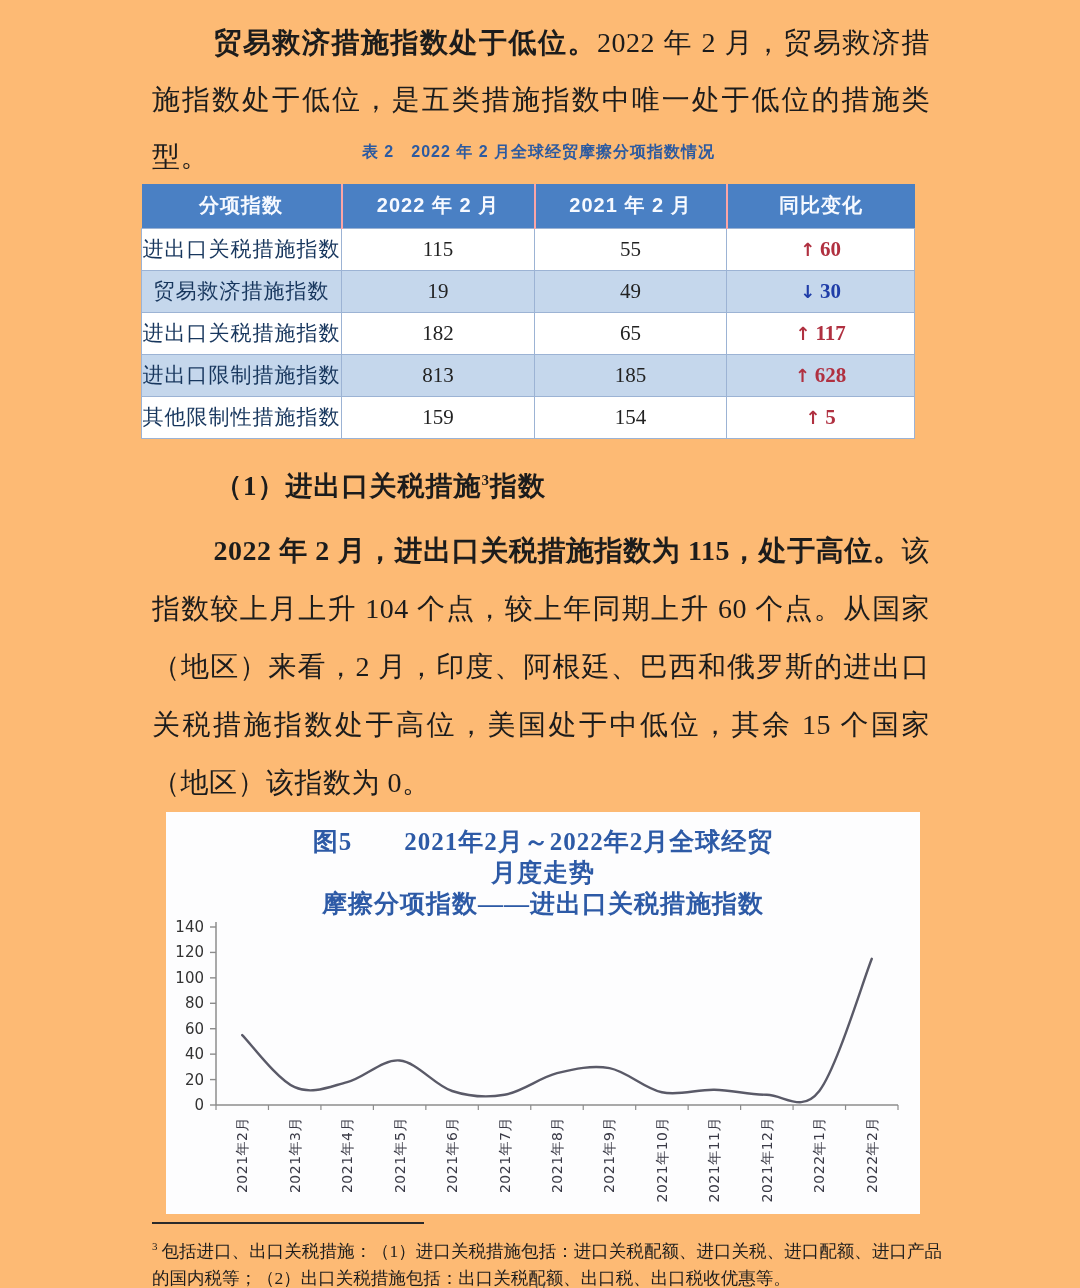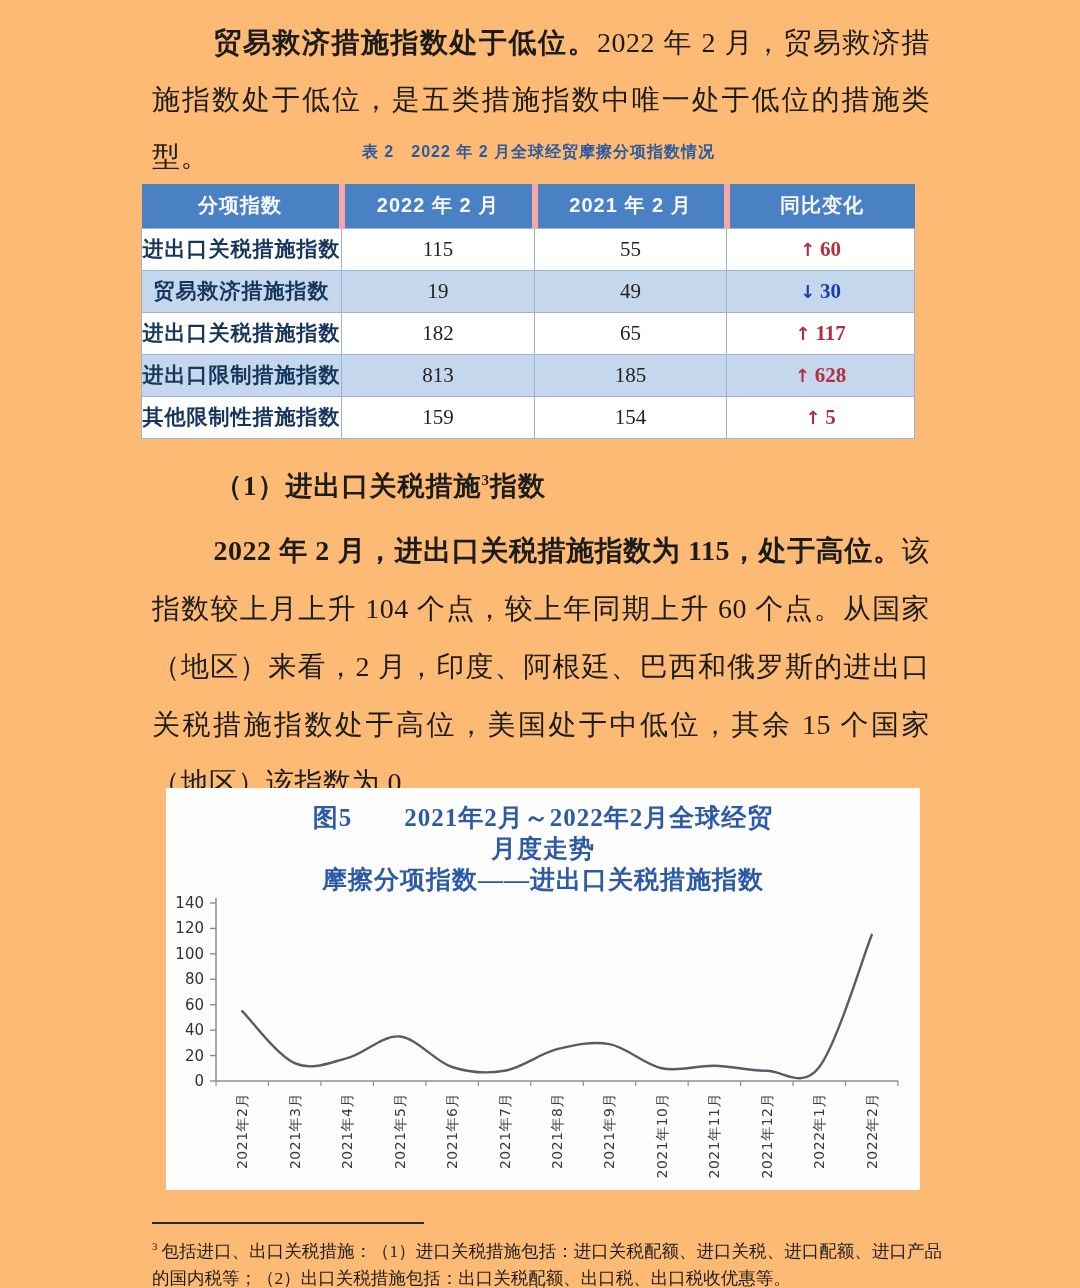--- a/index.html
+++ b/index.html
@@ -28,43 +28,43 @@
     position:absolute; top:184px; left:141px; width:773px;
     border-collapse:collapse; table-layout:fixed;
   }
   table.friction col:nth-child(1){width:200px;}
   table.friction col:nth-child(2){width:193px;}
   table.friction col:nth-child(3){width:192px;}
   table.friction col:nth-child(4){width:188px;}
   table.friction th {
     background:#4a80c4; color:#f6f9ff; font-size:20px; font-weight:bold;
     height:44px; font-family:"Liberation Sans", sans-serif;
-    border-left:6px solid #fca5a5; letter-spacing:1px;
+    border-left:2px solid #fca5a5; letter-spacing:1px;
   }
   table.friction th:first-child { border-left:none; }
   table.friction td {
     height:42px; text-align:center; font-size:21px;
     border:1px solid #9cb3d4; background:#ffffff;
   }
   table.friction tr.alt td { background:#c5d7ec; }
-  td.idx-name { color:#17365d; font-weight:700; letter-spacing:1px; font-size:20px;margin-top:12px; }
+  td.idx-name { color:#17365d; font-weight:400; letter-spacing:1px; font-size:20px;margin-top:12px; }
   td.num { color:#222; }
   td.chg { font-weight:600; }
   td.chg.up   { color:#b03040; }
   td.chg.down { color:#1f3da8; }
   .arrow { font-family:"DejaVu Sans", sans-serif; font-size:18px; margin-right:5px; }
   
   .sec-head {
     position:absolute; top:468px; left:215px;
     font-size:27px; font-weight:bold; letter-spacing:1px;
   }
   .sec-head sup { font-size:15px; vertical-align:super; }
   
   .figure {
-    position:absolute; top:788px; left:166px; width:754px; height:402px;
+    position:absolute; top:812px; left:166px; width:754px; height:402px;
     background:#fdfdfe;
   }
   .fig-title {
     margin-top:14px; text-align:center; color:#2d5aa6; font-weight:bold;
     font-size:25px; line-height:31px; letter-spacing:1px;
   }
   .fig-chart { position:absolute; top:105px; left:0; }
   text.ytick { font-size:15px; fill:#333; font-family:"DejaVu Sans", sans-serif; }
   text.xtick { font-size:14px; fill:#3a3a46; font-family:"DejaVu Sans", sans-serif; letter-spacing:0.5px; }
   

